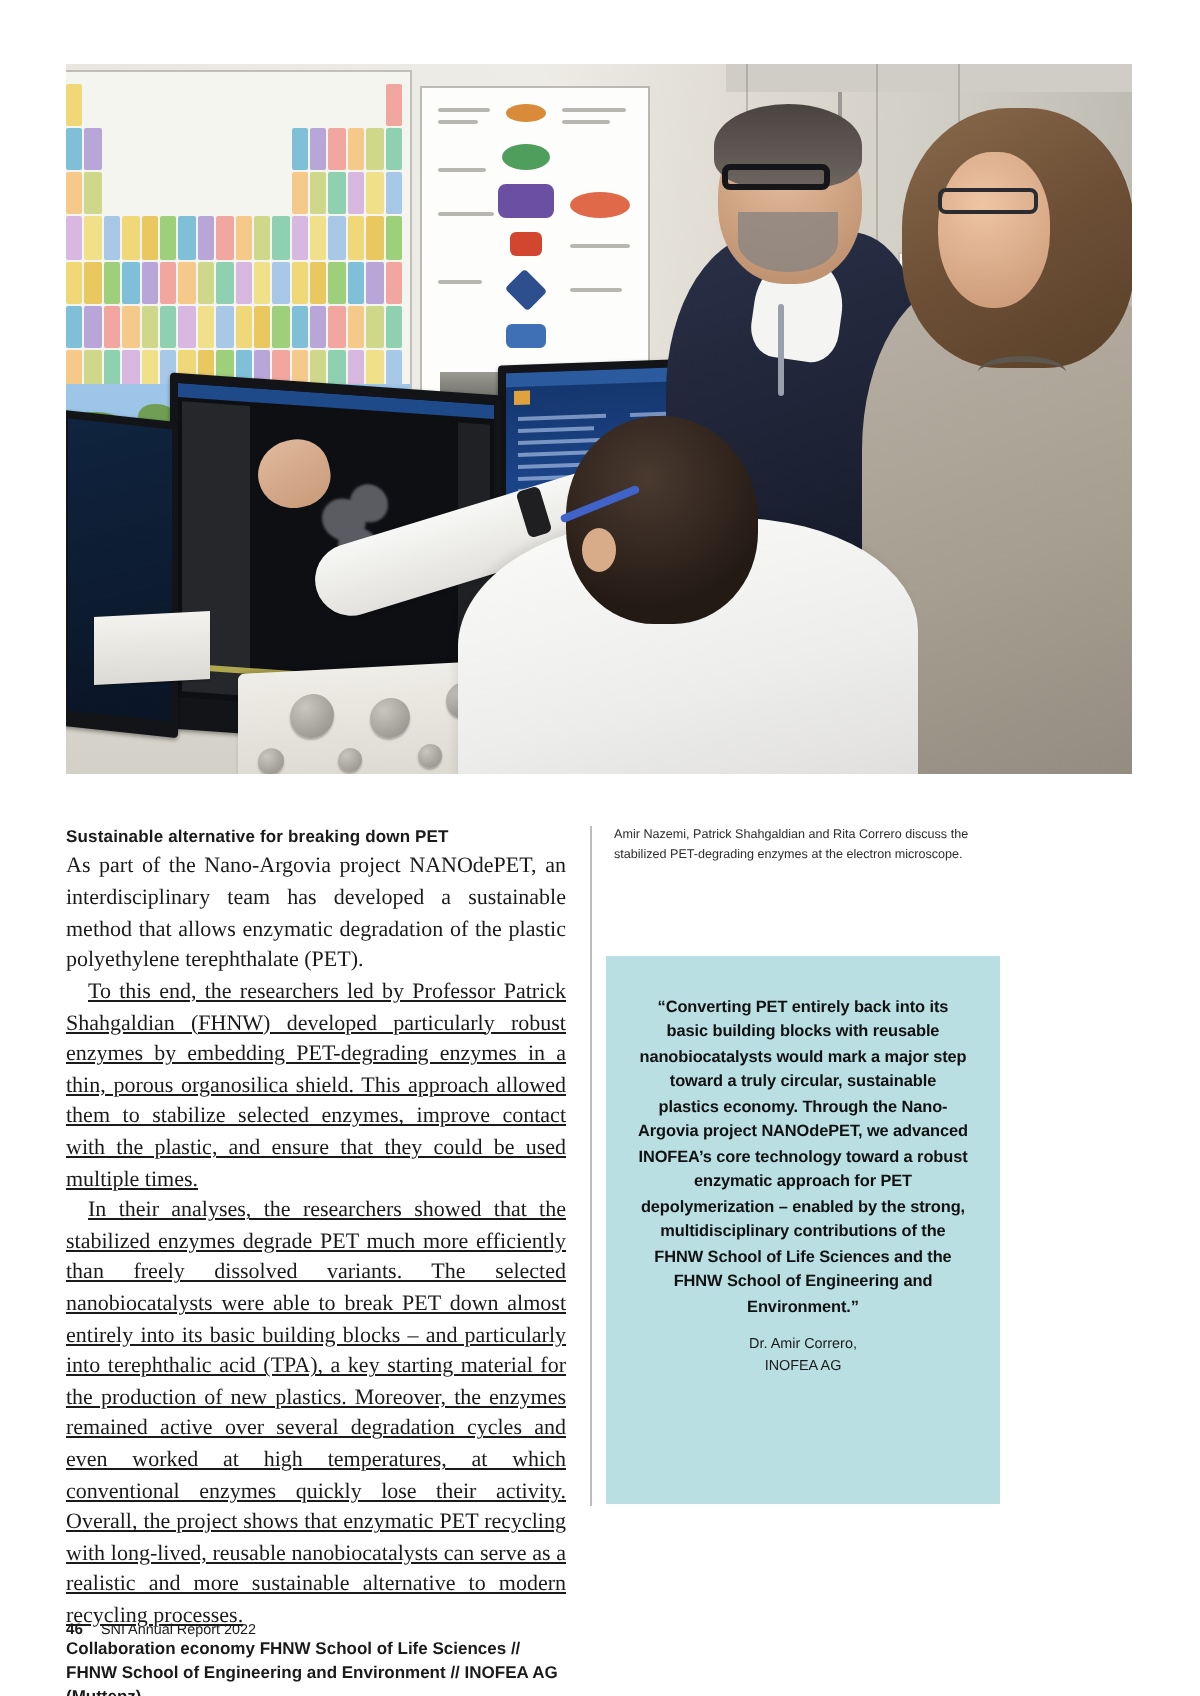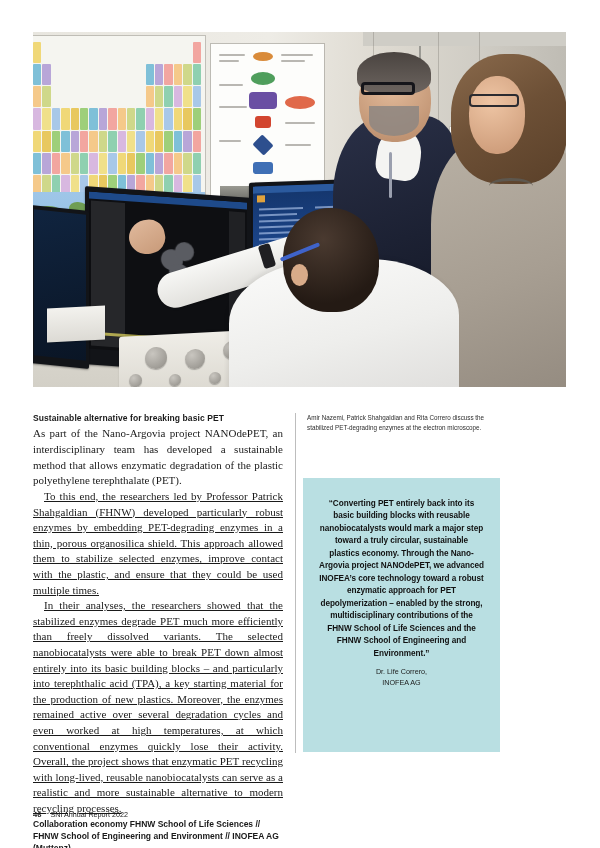--- a/index.html
+++ b/index.html
@@ -488,21 +488,21 @@
   <div class="ph-wom-gl"></div>
   <div class="ph-wom-collar"></div>
 
   <div class="ph-coat"></div>
   <div class="ph-head"></div>
   <div class="ph-ear"></div>
   <div class="ph-glasses"></div>
 </figure>
 
 <section class="col-left">
-  <h2 class="hd">Sustainable alternative for breaking basic PET</h2>
+  <h2 class="hd">Sustainable alternative for breaking down PET</h2>
   <div class="body-serif">
     <p>As part of the Nano-Argovia project NANOdePET, an interdisciplinary team has developed a sustainable method that allows enzymatic degradation of the plastic polyethylene terephthalate (PET).</p>
     <p class="ind">To this end, the researchers led by Professor Patrick Shahgaldian (FHNW) developed particularly robust enzymes by embedding PET-degrading enzymes in a thin, porous organosilica shield. This approach allowed them to stabilize selected enzymes, improve contact with the plastic, and ensure that they could be used multiple times.</p>
     <p class="ind">In their analyses, the researchers showed that the stabilized enzymes degrade PET much more efficiently than freely dissolved variants. The selected nanobiocatalysts were able to break PET down almost entirely into its basic building blocks – and particularly into terephthalic acid (TPA), a key starting material for the production of new plastics. Moreover, the enzymes remained active over several degradation cycles and even worked at high temperatures, at which conventional enzymes quickly lose their activity. Overall, the project shows that enzymatic PET recycling with long-lived, reusable nanobiocatalysts can serve as a realistic and more sustainable alternative to modern recycling processes.</p>
   </div>
   <p class="collab">Collaboration economy FHNW School of Life Sciences // FHNW School of Engineering and Environment // INOFEA AG (Muttenz)</p>
   <a class="projlink" href="#">
     <span class="plus-icon"></span>
     <span>Project description: https://bit.ly/4b0r8Zs</span>
   </a>
@@ -510,21 +510,21 @@
 
 <div class="divider"></div>
 
 <section class="col-right">
   <p class="caption">Amir Nazemi, Patrick Shahgaldian and Rita Correro discuss the stabilized PET-degrading enzymes at the electron microscope.</p>
 </section>
 
 <aside class="quote-box">
   <p class="quote-text">“Converting PET entirely back into its basic building blocks with reusable nanobiocatalysts would mark a major step toward a truly circular, sustainable plastics economy. Through the Nano-Argovia project NANOdePET, we advanced INOFEA’s core technology toward a robust enzymatic approach for PET depolymerization – enabled by the strong, multidisciplinary contributions of the FHNW School of Life Sciences and the FHNW School of Engineering and Environment.”</p>
   <p class="quote-attr">
-    <span>Dr. Life Correro,</span><br>
+    <span>Dr. Amir Correro,</span><br>
     <span>INOFEA AG</span>
   </p>
 </aside>
 
 <footer class="footer">
   <span class="pgno">46</span>
   <span class="ftxt">SNI Annual Report 2022</span>
 </footer>
 
 </body></html>

